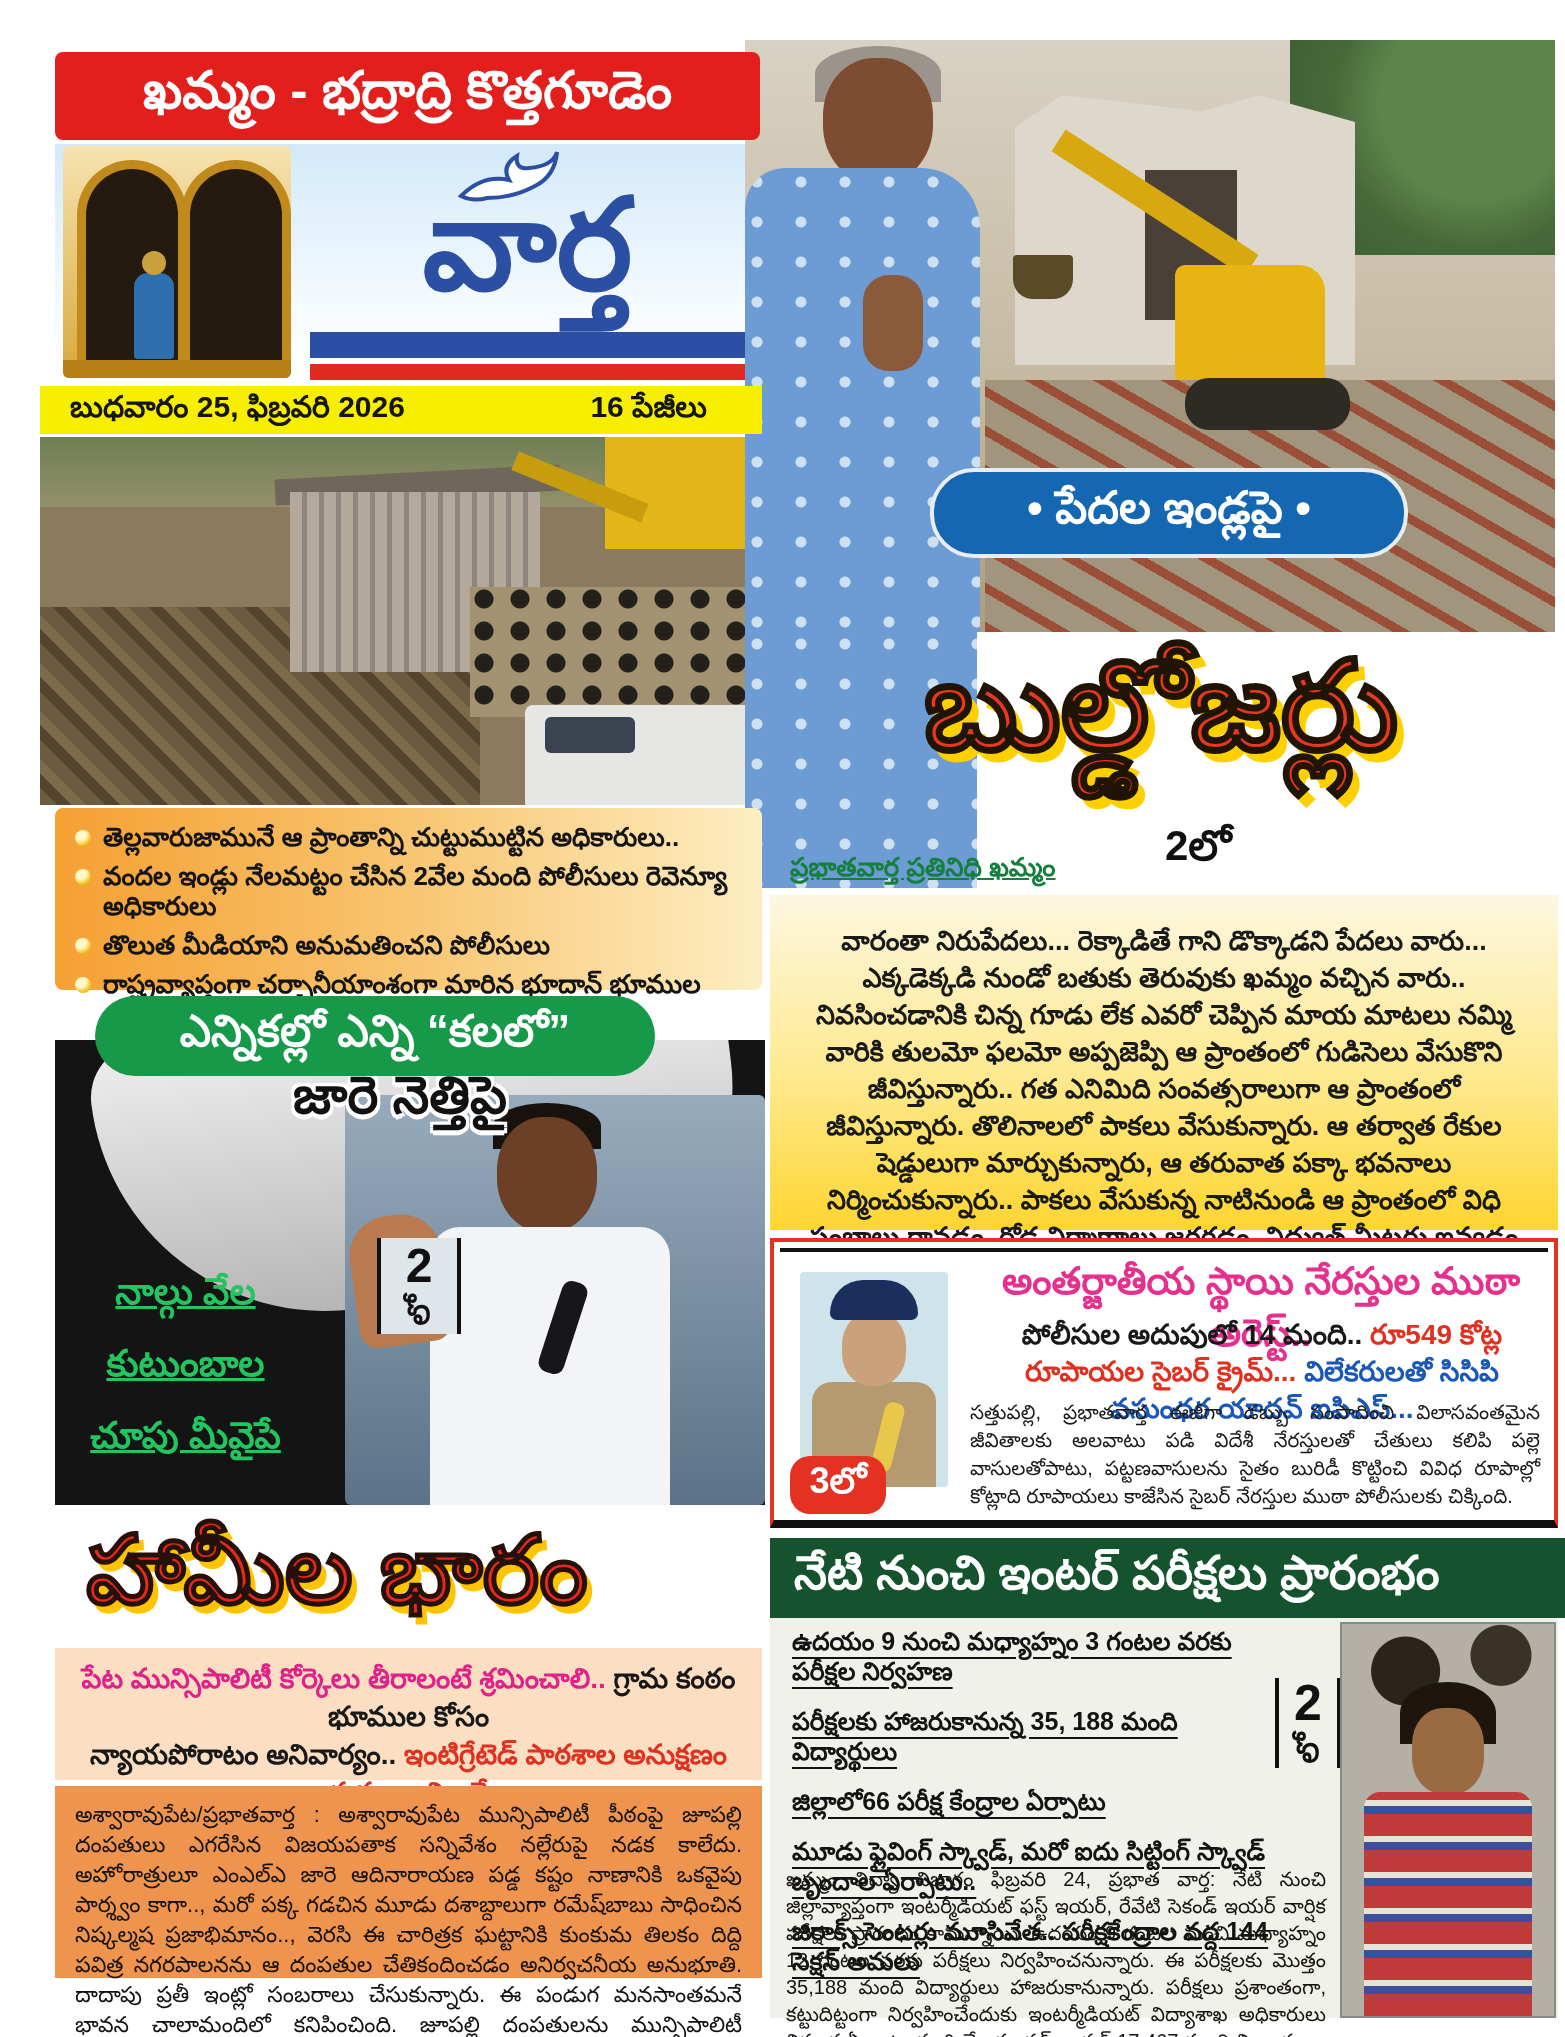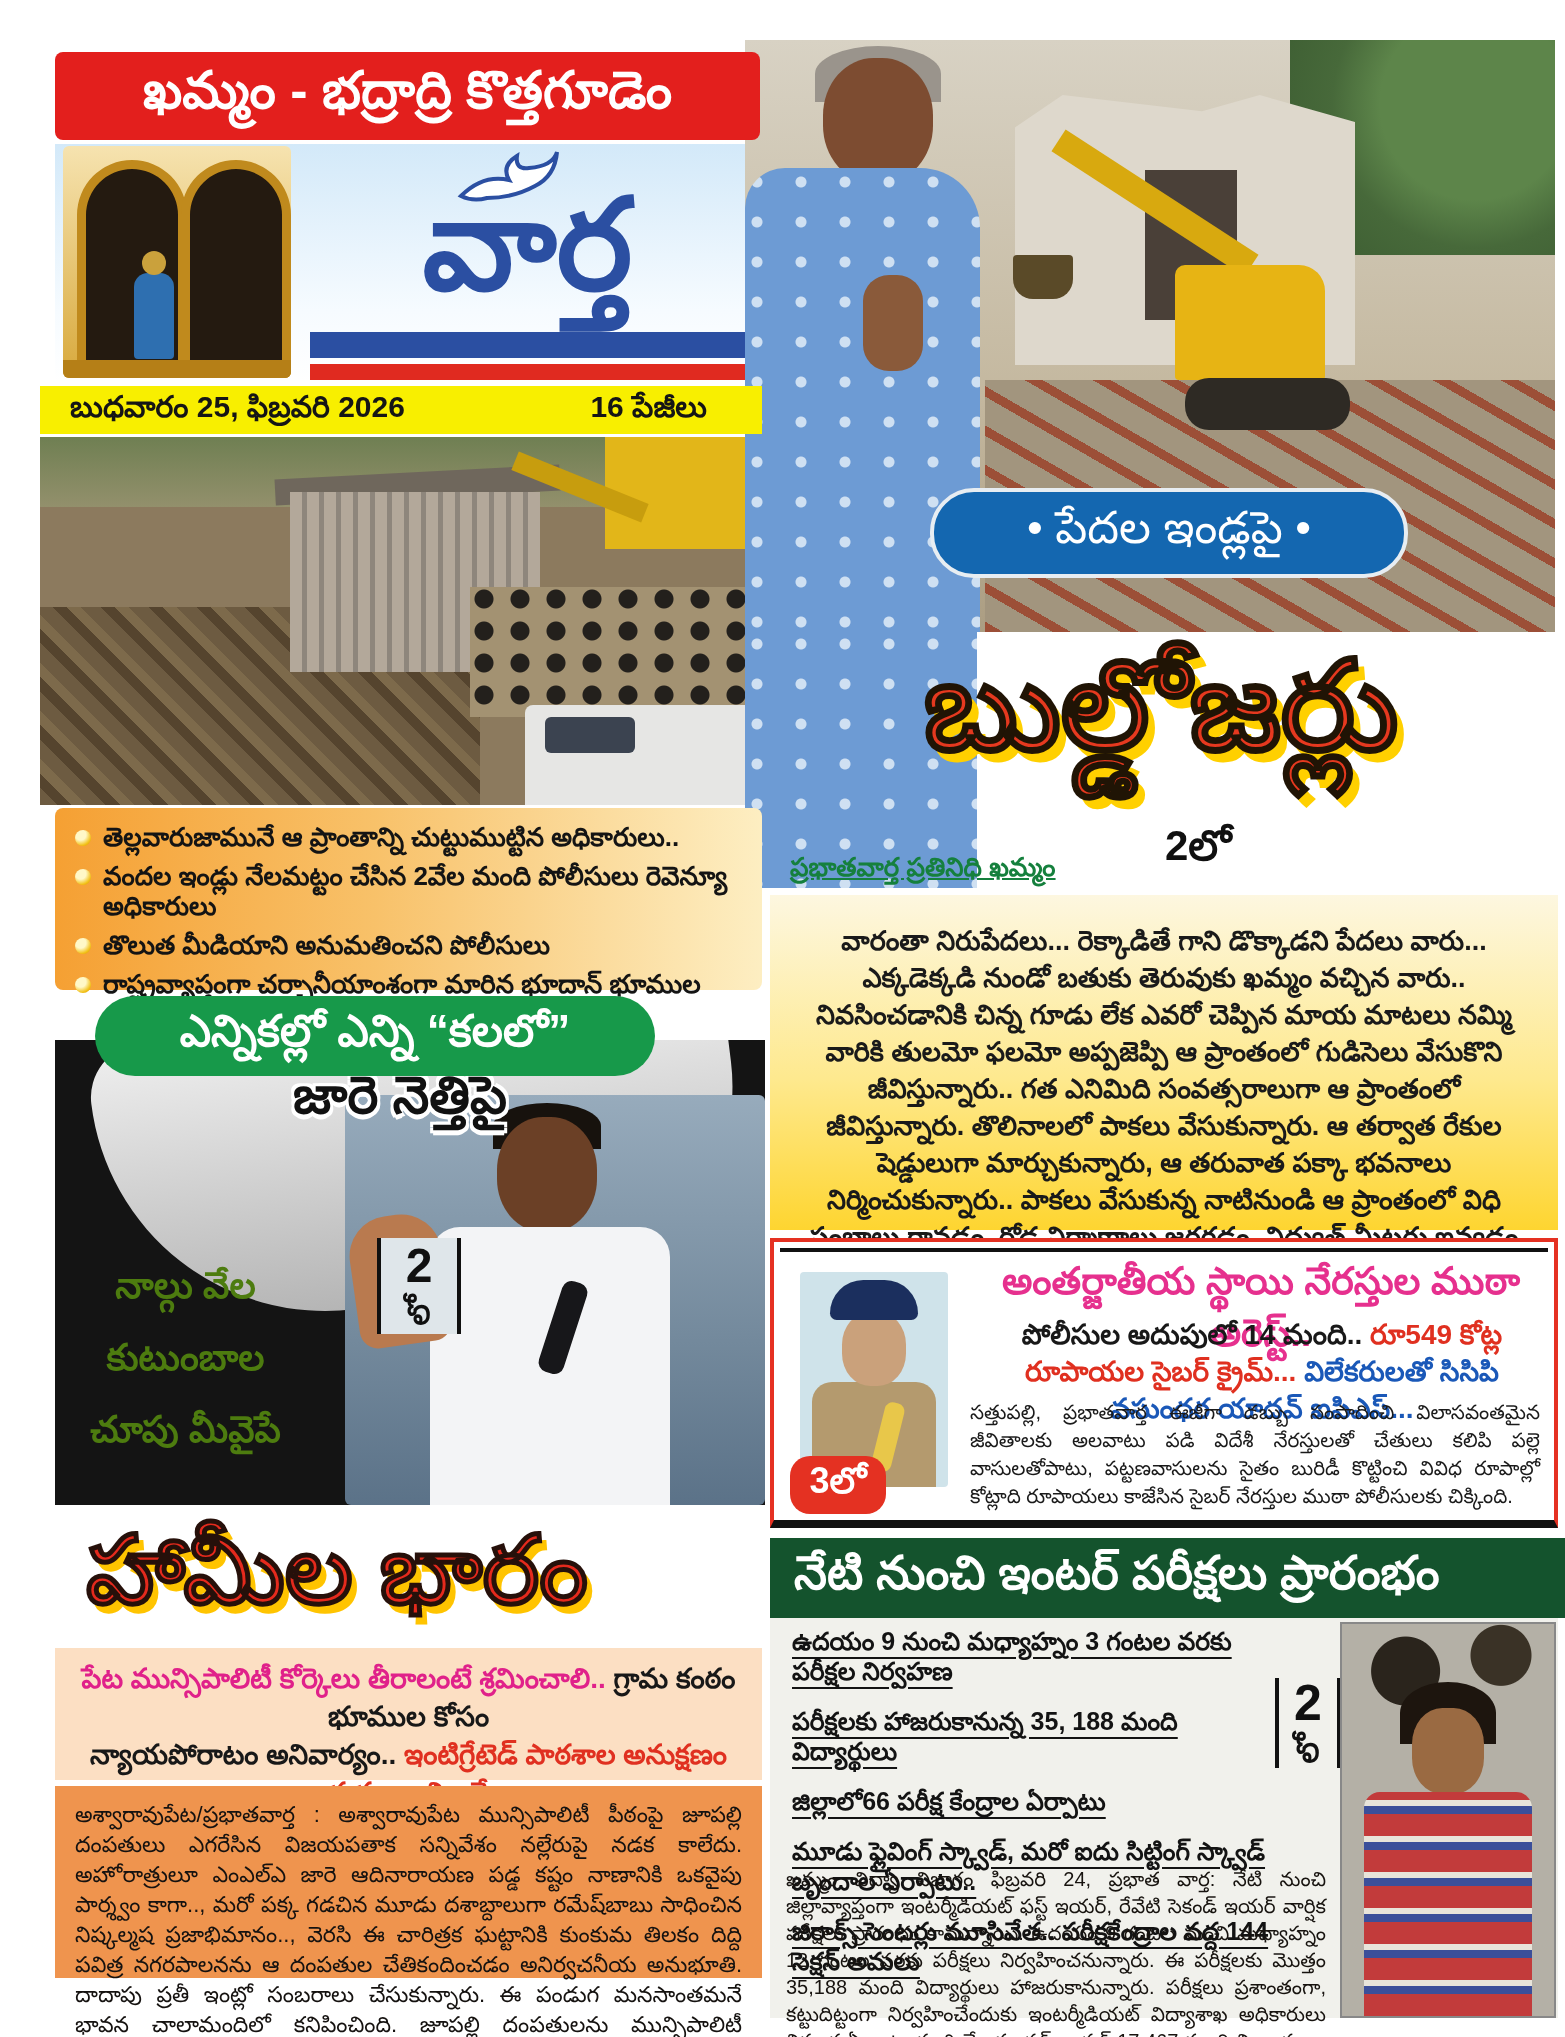--- a/index.html
+++ b/index.html
@@ -65,21 +65,21 @@
   .pr-woman-body{position:absolute;left:0px;top:128px;width:235px;height:465px;
     background:#6d9bd4;background-image:radial-gradient(circle at 12px 14px,#cfe0f2 5px,transparent 6px);background-size:44px 40px;
     border-radius:40px 60px 0 0;}
   .pr-woman-hands{position:absolute;left:118px;top:235px;width:60px;height:96px;background:#8a5a3a;border-radius:26px;}
   .pr-woman-lower{left:745px;top:630px;width:232px;height:258px;z-index:1;
     background:#6d9bd4;background-image:radial-gradient(circle at 12px 14px,#cfe0f2 5px,transparent 6px);background-size:44px 40px;}
 
   
   .kicker-pill{left:930px;top:468px;width:470px;height:82px;background:#1467b0;border-radius:44px;
     border:4px solid #e7edf2;display:flex;align-items:center;justify-content:center;
-    color:#fff;font-size:45px;font-weight:normal;z-index:3;margin-top:20px;}
+    color:#fff;font-size:45px;font-weight:bold;z-index:3;}
   .lead-headline{left:762px;top:588px;width:798px;height:255px;z-index:3;text-align:center;
     font-size:125px;line-height:235px;font-weight:bold;color:#e6391f;
     -webkit-text-stroke:3px #201405;text-shadow:8px 10px 0 #ffd000;}
   .lead-byline{left:790px;top:852px;width:360px;font-size:26px;font-weight:bold;color:#15803d;
     text-decoration:underline;z-index:3;}
   .lead-jump{left:1165px;top:822px;font-size:42px;font-weight:bold;color:#101010;z-index:3;}
   .lead-body{left:770px;top:895px;width:788px;height:335px;
     background:linear-gradient(180deg,#fdf7e0 0%,#fee98e 55%,#fed530 100%);
     padding:28px 38px;box-sizing:border-box;font-size:27px;line-height:37px;font-weight:bold;
     color:#1a1a1a;text-align:center;}
@@ -103,22 +103,22 @@
   .bp-headline{position:absolute;left:85px;top:25px;width:520px;text-align:center;
     font-size:52px;font-weight:bold;color:#111;
     text-shadow:-3px -3px 0 #fff,3px -3px 0 #fff,-3px 3px 0 #fff,3px 3px 0 #fff,0 5px 0 #fff;}
   .bp-photo{position:absolute;left:290px;top:55px;width:420px;height:410px;
     background:linear-gradient(180deg,#97abbc 0%,#73899c 60%,#5b7288 100%);border-radius:6px;}
   .bp-face{position:absolute;left:152px;top:22px;width:100px;height:115px;background:#6b4026;border-radius:46%;}
   .bp-hairm{position:absolute;left:148px;top:8px;width:108px;height:46px;background:#17120d;border-radius:50% 50% 0 0;}
   .bp-shirt{position:absolute;left:85px;top:132px;width:240px;height:280px;background:#f3f4f6;border-radius:30px 30px 0 0;}
   .bp-hand{position:absolute;left:8px;top:120px;width:92px;height:130px;background:#b97a4f;border-radius:40px 40px 18px 18px;transform:rotate(-8deg);}
   .bp-mic{position:absolute;left:205px;top:185px;width:26px;height:95px;background:#17171a;border-radius:10px;transform:rotate(18deg);}
-  .bp-side{position:absolute;left:8px;top:210px;width:245px;text-align:center;color:#4d7c0f;
-    font-size:37px;line-height:72px;font-weight:bold;}
+  .bp-side{position:absolute;left:8px;top:216px;width:245px;text-align:center;color:#22c55e;
+    font-size:37px;line-height:72px;font-weight:bold;text-decoration:underline;}
   .bp-jump{position:absolute;left:322px;top:198px;width:64px;padding:4px 6px;text-align:center;
     background:#dfe6ea;color:#101010;font-weight:bold;border-left:4px solid #101010;border-right:4px solid #101010;}
   .bp-jump .n{display:block;font-size:48px;line-height:48px;}
   .bp-jump .s{display:block;font-size:30px;line-height:40px;transform:rotate(-90deg);}
   .headline2{left:42px;top:1495px;width:590px;text-align:center;z-index:5;
     font-size:96px;line-height:150px;font-weight:bold;color:#e52a1d;
     -webkit-text-stroke:2px #26100a;text-shadow:6px 8px 0 #ffc400;}
 
   
   .peach-box{left:55px;top:1648px;width:707px;height:132px;background:#fcdfc3;

